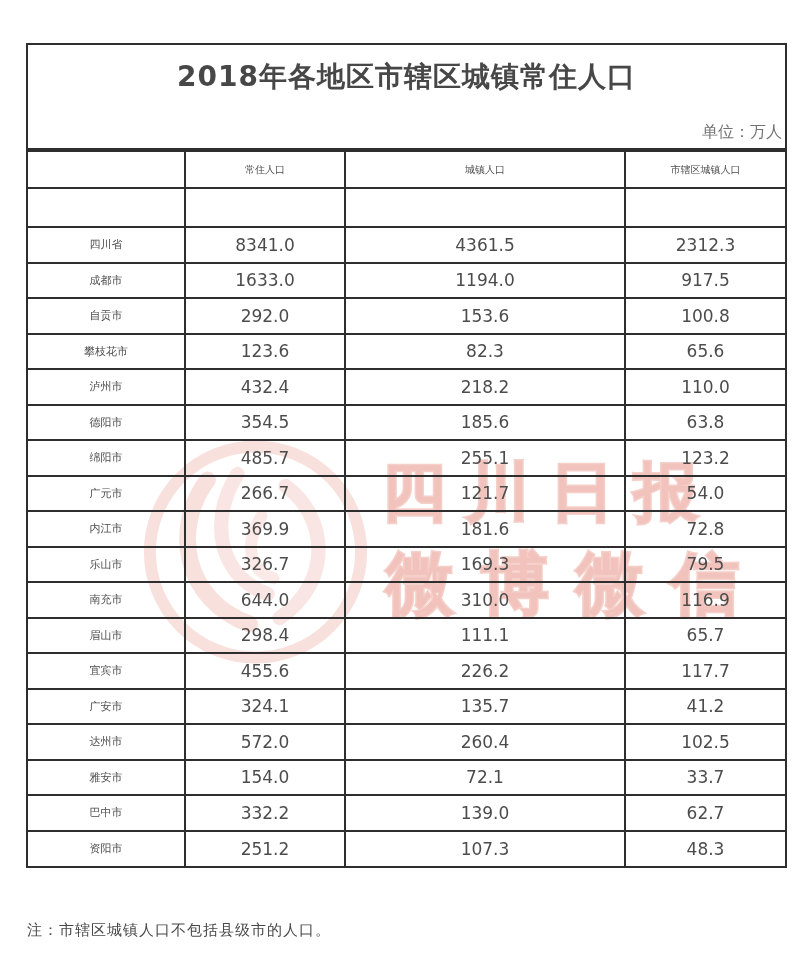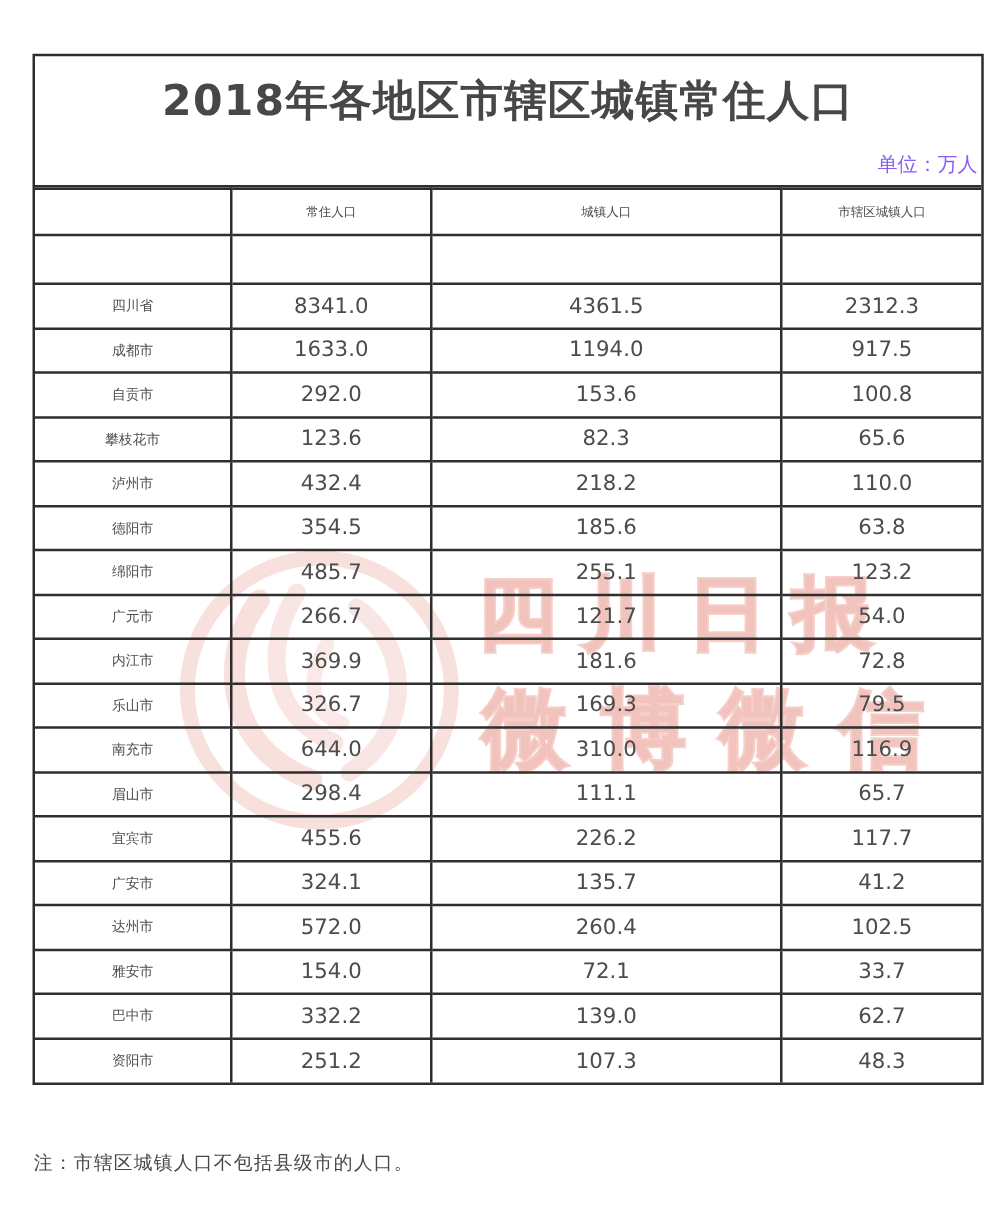--- a/index.html
+++ b/index.html
@@ -40,28 +40,28 @@
     background: transparent;
   }
   .title-block {
     position: relative;
     height: 105px;
     border-bottom: 2px solid #2e2e2e;
   }
   .title-block h1 {
     padding-top: 13px;
     text-align: center;
-    font-size: 34px;
+    font-size: 28px;
     font-weight: 600;
     color: #474747;
     letter-spacing: 1px;
   }
   .unit-label {
     position: absolute; right: 3px; bottom: 5px;
-    font-size: 16px; color: #8b5cf6;
+    font-size: 16px; color: #737373;
   }
 
   table.pop-table {
     width: 100%;
     border-collapse: collapse;
     table-layout: fixed;
   }
   table.pop-table td, table.pop-table th {
     border: 2px solid #2e2e2e;
     text-align: center;

